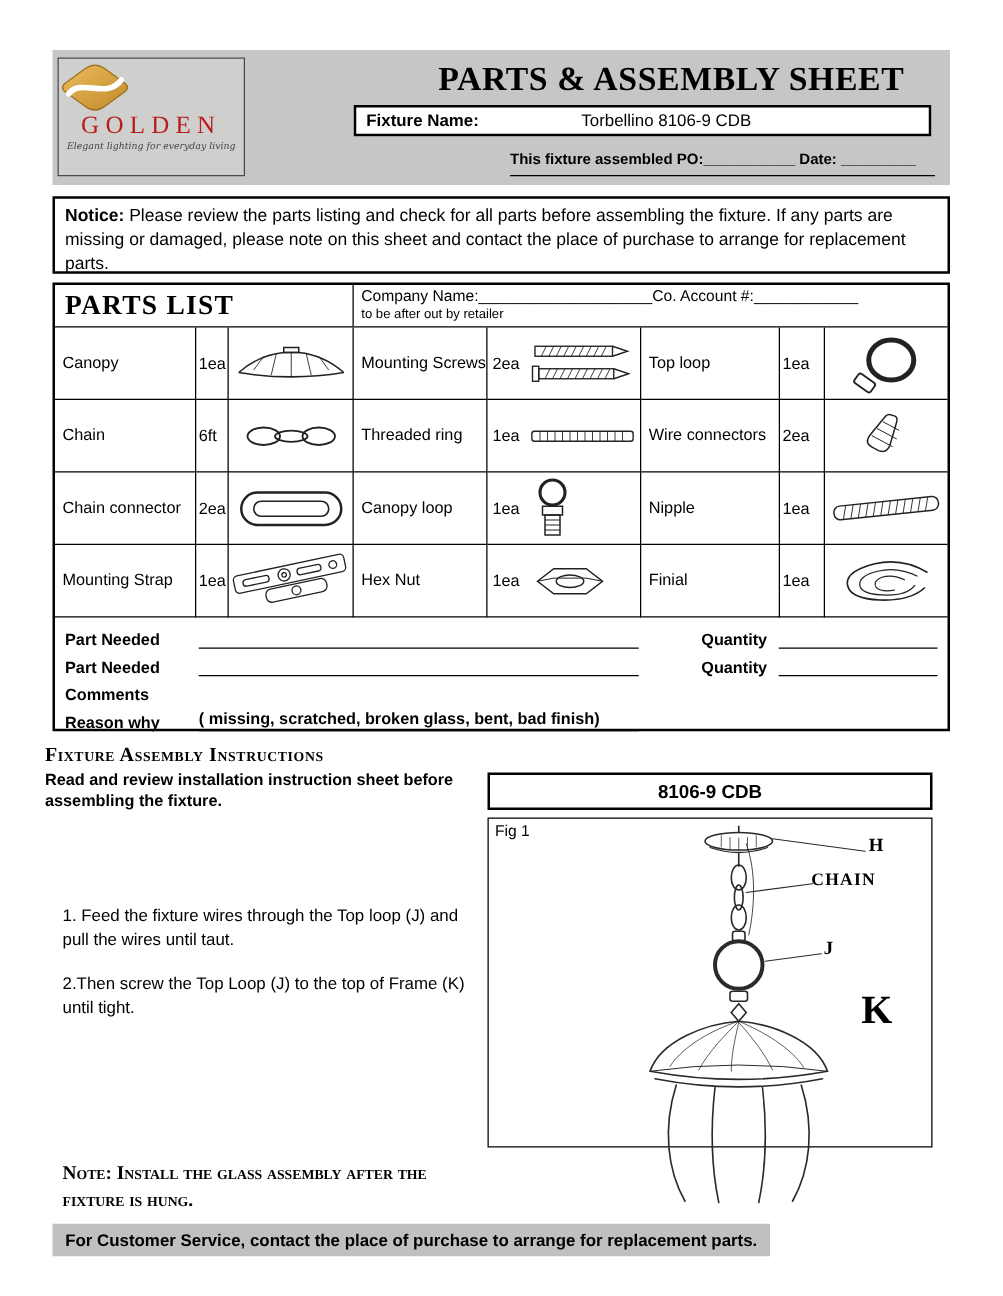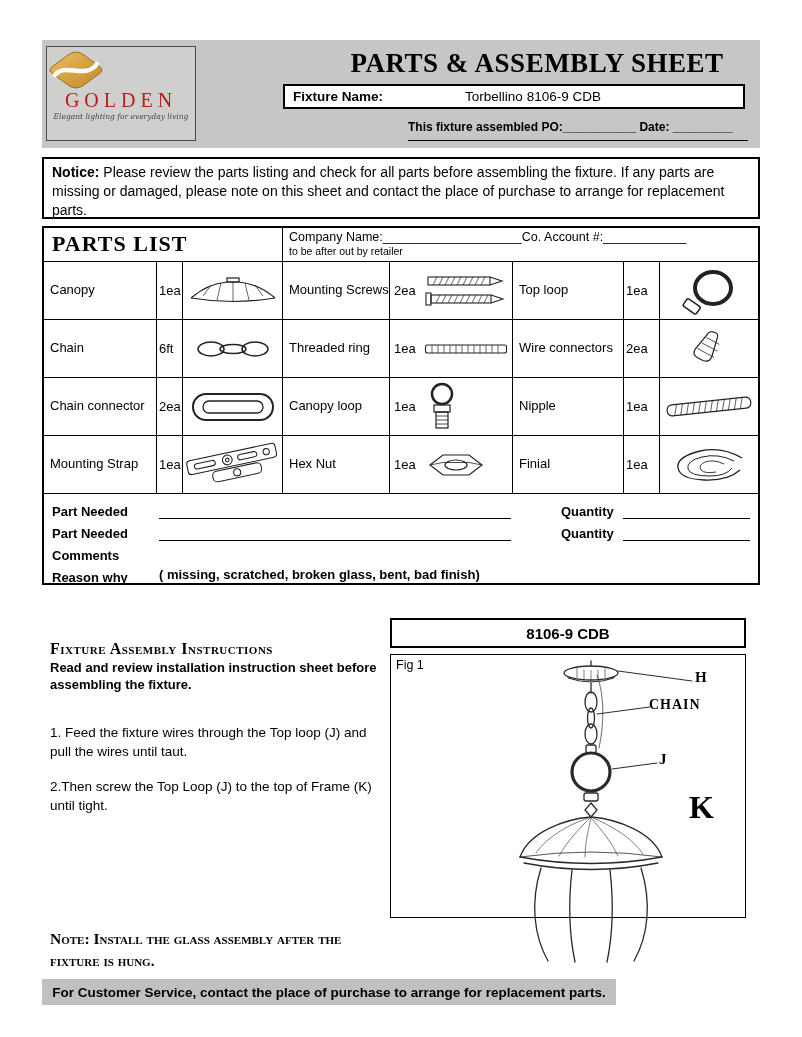--- a/index.html
+++ b/index.html
@@ -51,21 +51,21 @@
   .claim-area { padding:7px 8px 0 8px; font-size:13px; }
   .claim-row { display:flex; align-items:flex-end; height:18px; margin-bottom:4px;font-weight:bold; }
   .claim-label { width:107px; }
   .part-line { width:352px; border-bottom:1px solid #000; height:15px; }
   .claim-gap { width:50px; }
   .qty-label { width:62px; }
   .qty-line { flex:1; border-bottom:1px solid #000; height:15px; }
   .reason-hint { width:352px; border-bottom:1px solid #000; padding-bottom:2px; }
 
   
-  .instr-head { position:absolute; left:50px; top:596px; width:340px;margin-top:44px; }
+  .instr-head { position:absolute; left:36px; top:596px; width:340px; }
   .instr-title { font-family:"Liberation Serif", serif; font-variant:small-caps; font-weight:bold;
                  font-size:16px; letter-spacing:0.5px; }
   .instr-intro { font-weight:bold; font-size:13px; line-height:1.3; margin-top:2px; }
   .instr-step1 { position:absolute; left:50px; top:724px; width:332px; font-size:13.5px; line-height:1.4; }
   .instr-step2 { position:absolute; left:50px; top:778px; width:332px; font-size:13.5px; line-height:1.4; }
   .instr-note  { position:absolute; left:50px; top:928px; width:322px; font-family:"Liberation Serif", serif;
                  font-variant:small-caps; font-weight:bold; font-size:15.5px; line-height:1.45; }
 
   
   .model-box { position:absolute; left:390px; top:618px; width:356px; height:30px; border:2px solid #000;

